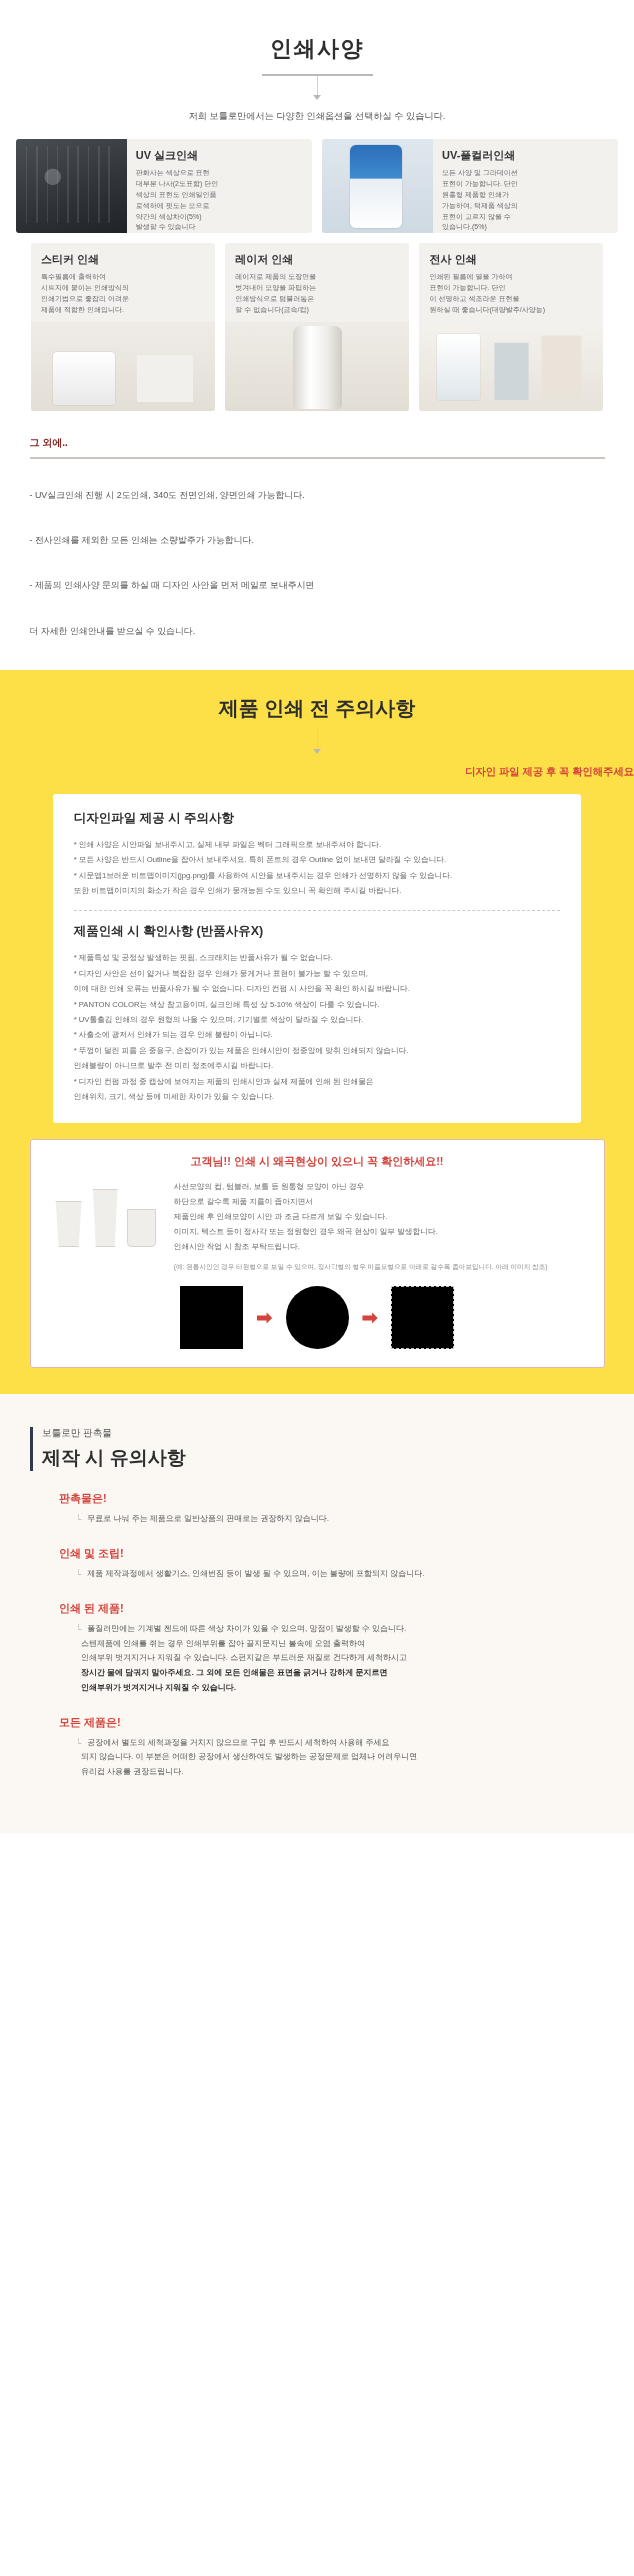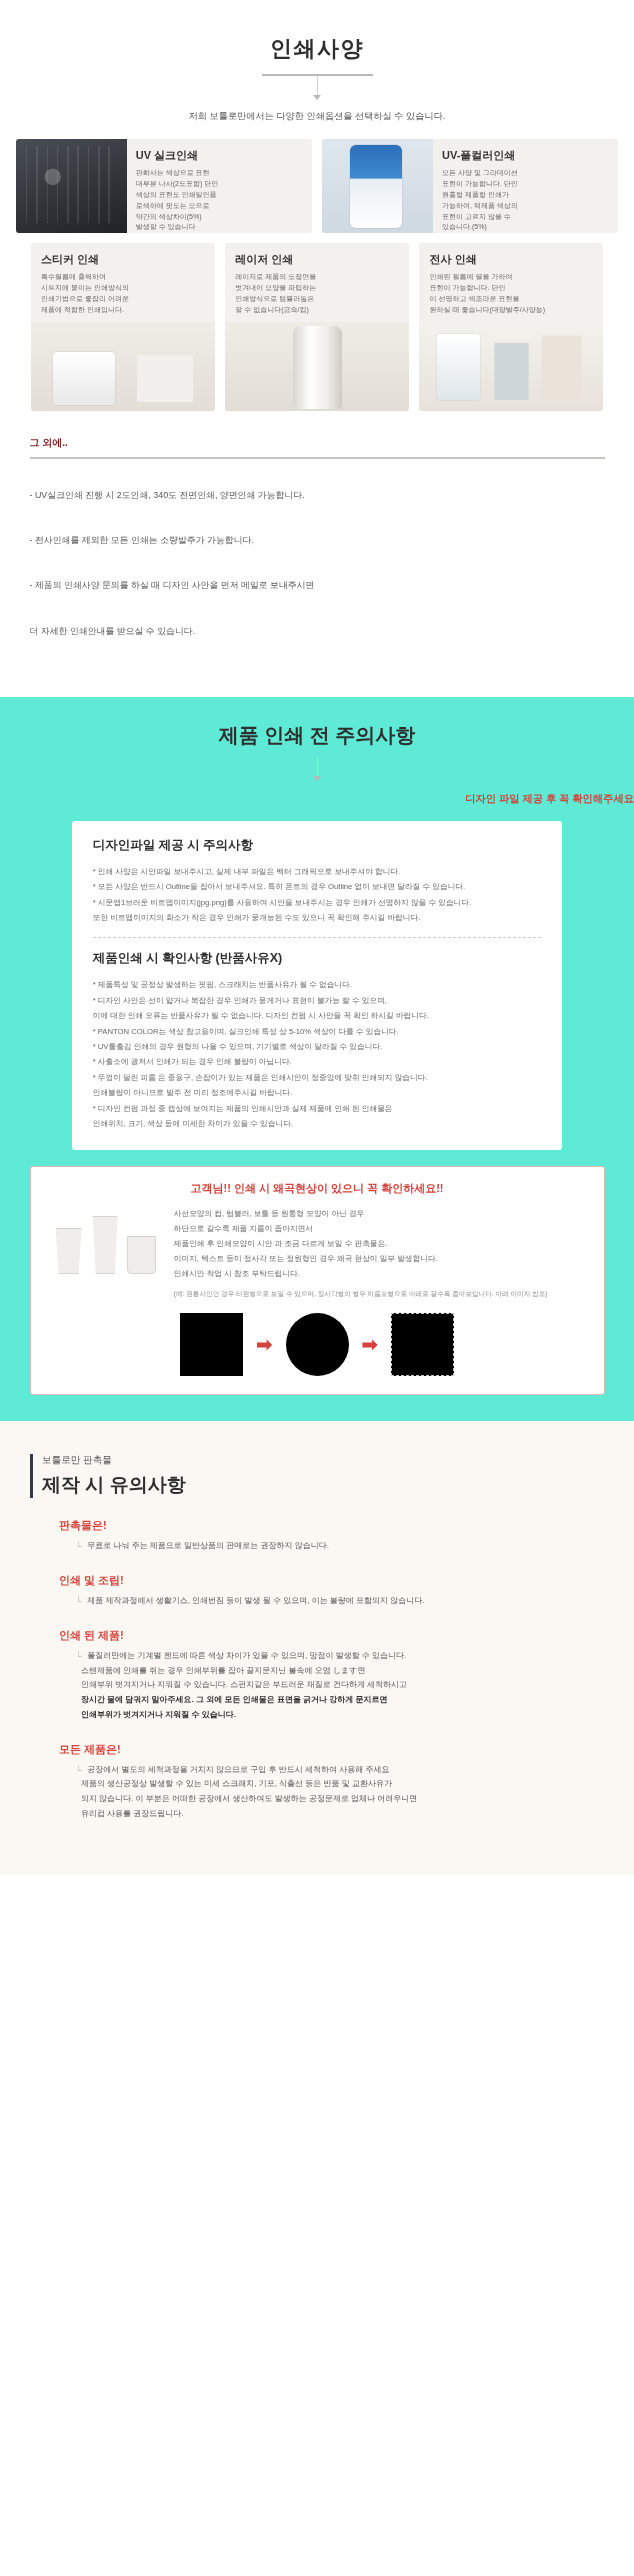--- a/index.html
+++ b/index.html
@@ -91,25 +91,25 @@
     background: linear-gradient(180deg,#ffffff 0%, #dfe6ea 100%);
     box-shadow: 53px 4.4px 0 -4.4px #cfd6da, 103px 0 0 -1.5px #e9e3d9, 0 0 0 0.7px rgba(0,0,0,.06);
   }
 
   .etc { margin: 25px auto 0; width: 575px; }
   .etc-h { font-size: 10px; font-weight:bold; color:#7f1d1d; }
   .etc-rule { height:1.5px; background:#c9c4bd; margin: 7.4px 0 10.3px; }
   .etc-li { font-size: 8.9px; color:#555; line-height: 1.95; margin-top: 28px; }
 
   
-  .sec2 { background: #5eead4; padding: 25px 0 26.6px; margin-top: 27px; }
+  .sec2 { background: #fde047; padding: 25px 0 26.6px; }
   .sec2-title { text-align:center; font-size: 20px; font-weight:bold; color:#2e2e2e; }
   .sec2-sub { text-align:right; font-size: 10.3px; font-weight:bold; color:#d4433c; margin-top: 10.3px; }
   .panel {
-    width: 490px; margin: 14.8px auto 0; background:#fff; border-radius:3px;
+    width: 528px; margin: 14.8px auto 0; background:#fff; border-radius:3px;
     padding: 16px 20.7px 19px;
   }
   .panel-h { font-size: 12.5px; font-weight:bold; color:#2e2e2e; margin-bottom: 10.3px; }
   .note { font-size: 7.7px; color:#666; line-height: 2.0; }
   .dashed { border-top: 0.7px dashed #cbcbcb; margin: 11.8px 0; }
 
   .warn {
     width: 575px; margin: 16px auto 0; background:#fff;
     border: 1.5px solid #e0b9b6; border-radius:3px; padding: 13.3px 19px 17.7px;
   }
@@ -271,21 +271,21 @@
       <div class="warn-h">고객님!! 인쇄 시 왜곡현상이 있으니 꼭 확인하세요!!</div>
       <div class="warn-body">
         <div class="cups">
           <div class="cup a"></div>
             <div class="cup b"></div>
             <div class="cup c"></div>
         </div>
         <div class="warn-text">
           <div>사선모양의 컵, 텀블러, 보틀 등 원통형 모양이 아닌 경우</div>
           <div>하단으로 갈수록 제품 지름이 좁아지면서</div>
-          <div>제품인쇄 후 인쇄모양이 시안 과 조금 다르게 보일 수 판촉물은.</div>
+          <div>제품인쇄 후 인쇄모양이 시안 과 조금 다르게 보일 수 있습니다.</div>
           <div>이미지, 텍스트 등이 정사각 또는 정원형인 경우 왜곡 현상이 일부 발생합니다.</div>
           <div>인쇄시안 작업 시 참조 부탁드립니다.</div>
           <div class="warn-small">(예: 원통사인인 경우 타원형으로 보일 수 있으며, 정사각형의 형우 마름모형으로 아래로 갈수록 좁아보입니다. 아래 이미지 참조)</div>
         </div>
       </div>
       <div class="shapes">
         <div class="sq"></div>
         <div class="arrow-r">➡</div>
         <div class="ci"></div>
         <div class="arrow-r">➡</div>
@@ -327,21 +327,21 @@
 
       <div class="qa-block">
         <div class="qa-q">인쇄 된 제품!</div>
         <div class="qa-rows">
           <div class="qa-row">
               <span class="elbow">└</span>
               <span>폴질러만에는 기계별 젠드에 따른 색상 차이가 있을 수 있으며, 망점이 발생할 수 있습니다.</span>
             </div>
           <div class="qa-row">
               <span class="elbow"></span>
-              <span>스텐제품에 인쇄를 쥐는 경우 인쇄부위를 잡아 끌지문지닌 볼속에 오염 します면</span>
+              <span>스텐제품에 인쇄를 쥐는 경우 인쇄부위를 잡아 끌지문지닌 볼속에 오염 출력하여</span>
             </div>
           <div class="qa-row">
               <span class="elbow"></span>
               <span>인쇄부위 벗겨지거나 지워질 수 있습니다. 스펀지같은 부드러운 재질로 건다하게 세척하시고</span>
             </div>
           <div class="qa-row">
               <span class="elbow"></span>
               <span class="strong">장시간 물에 담궈지 말아주세요. 그 외에 모든 인쇄물은 표면을 긁거나 강하게 문지르면</span>
             </div>
           <div class="qa-row">
@@ -353,24 +353,20 @@
 
       <div class="qa-block">
         <div class="qa-q">모든 제품은!</div>
         <div class="qa-rows">
           <div class="qa-row">
               <span class="elbow">└</span>
               <span>공장에서 별도의 세척과정을 거치지 않으므로 구입 후 반드시 세척하여 사용해 주세요</span>
             </div>
           <div class="qa-row">
               <span class="elbow"></span>
-              <span>제품의 생산공정상 발생할 수 있는 미세 스크래치, 기포, 식출선 등은 반품 및 교환사유가</span>
-            </div>
-          <div class="qa-row">
-              <span class="elbow"></span>
               <span>되지 않습니다. 이 부분은 어떠한 공장에서 생산하여도 발생하는 공정문제로 업체나 어려우니면</span>
             </div>
           <div class="qa-row">
               <span class="elbow"></span>
               <span>유리컵 사용를 권장드립니다.</span>
             </div>
         </div>
       </div>
 
     </div>

